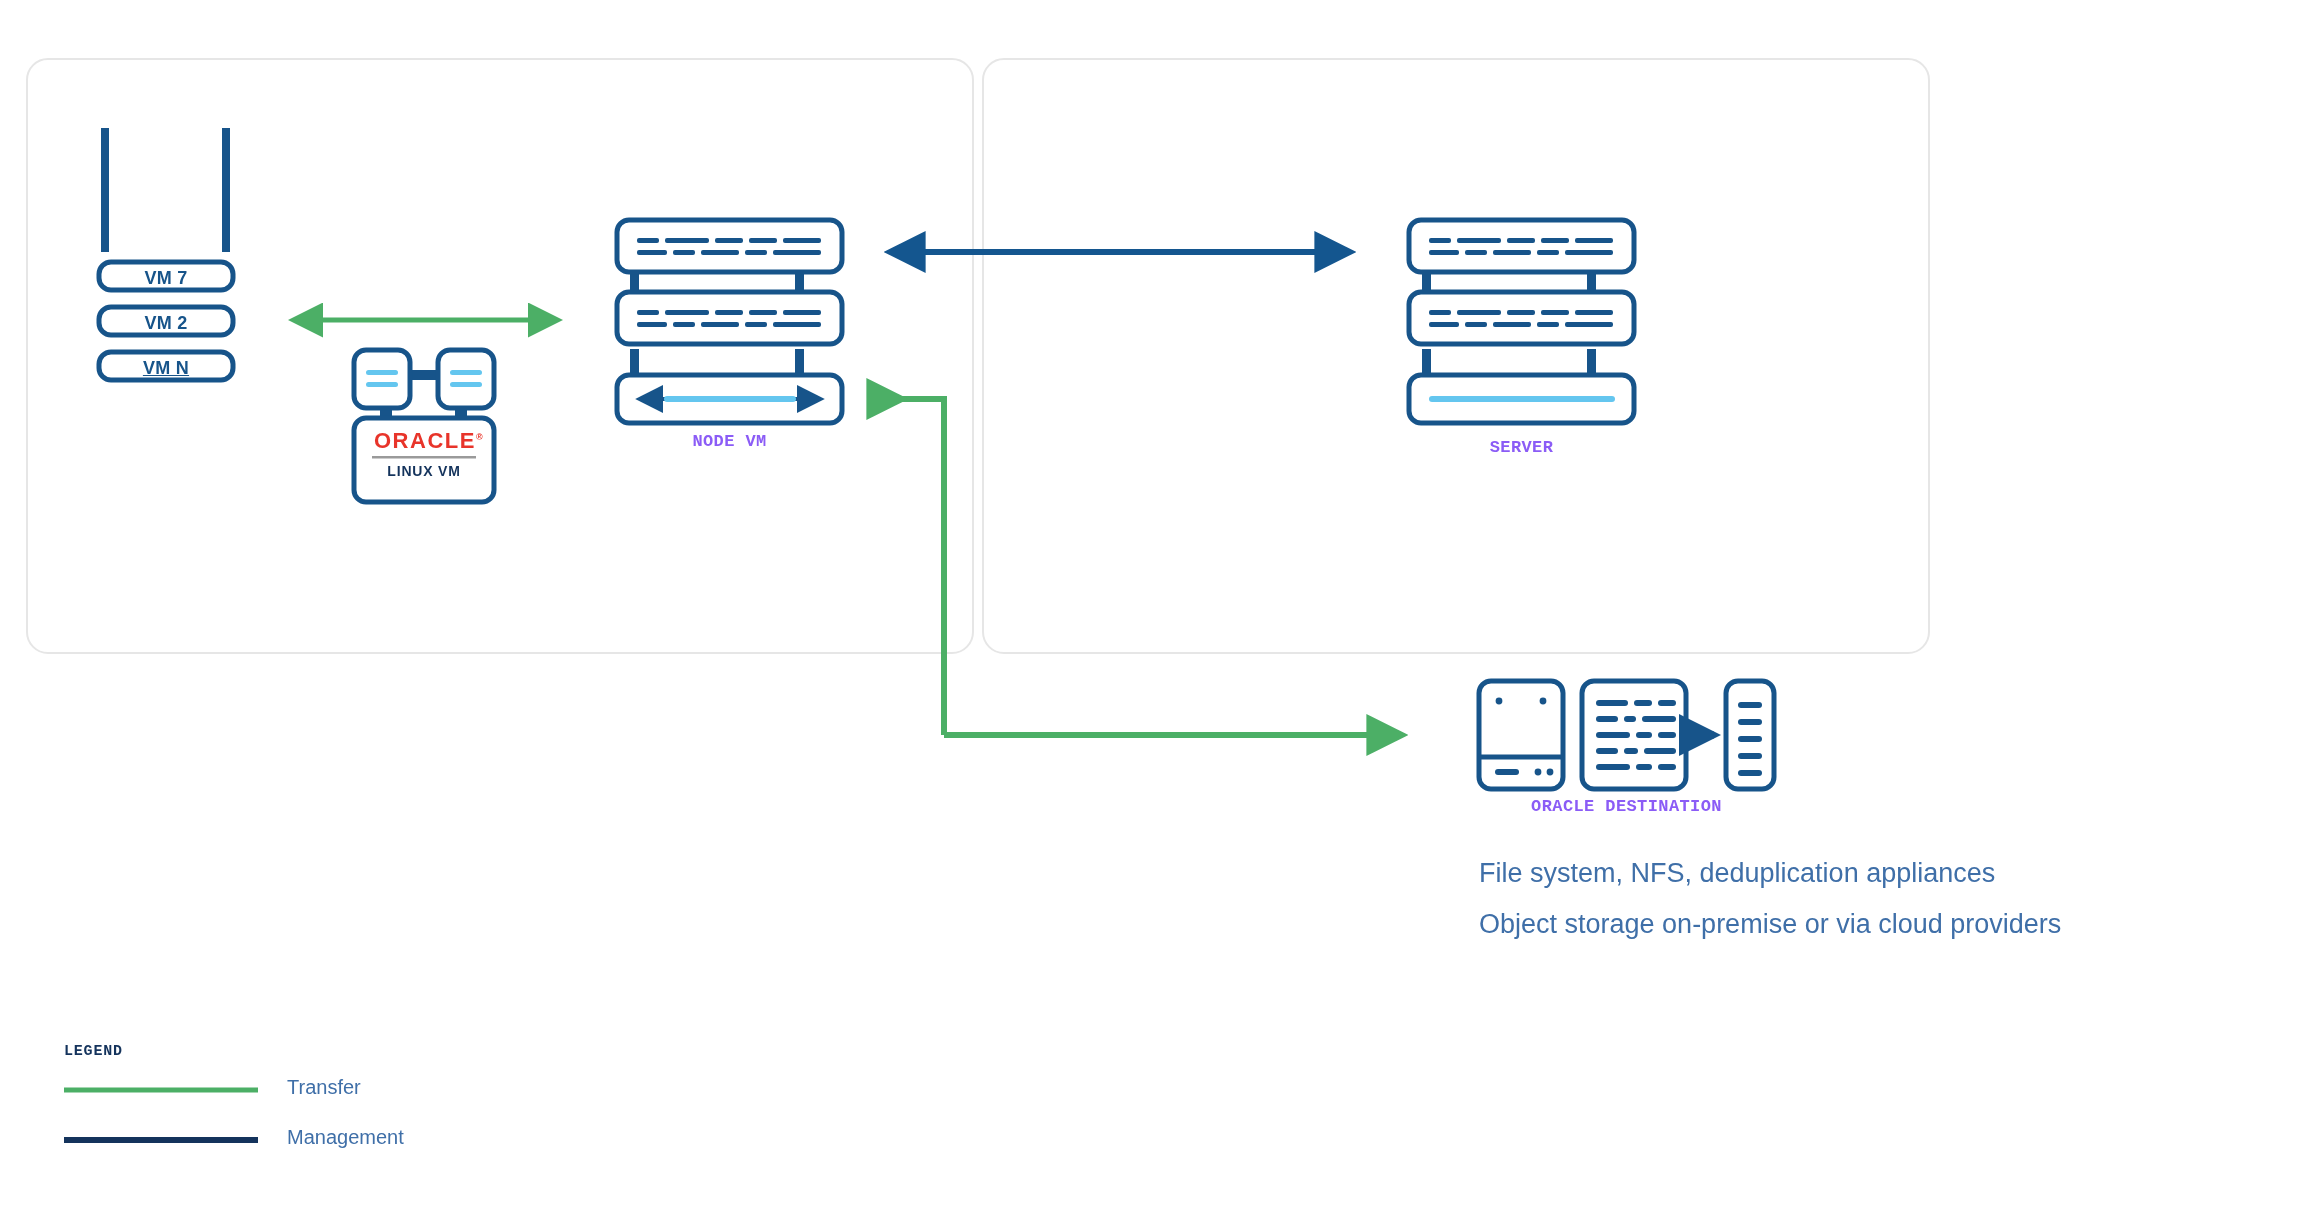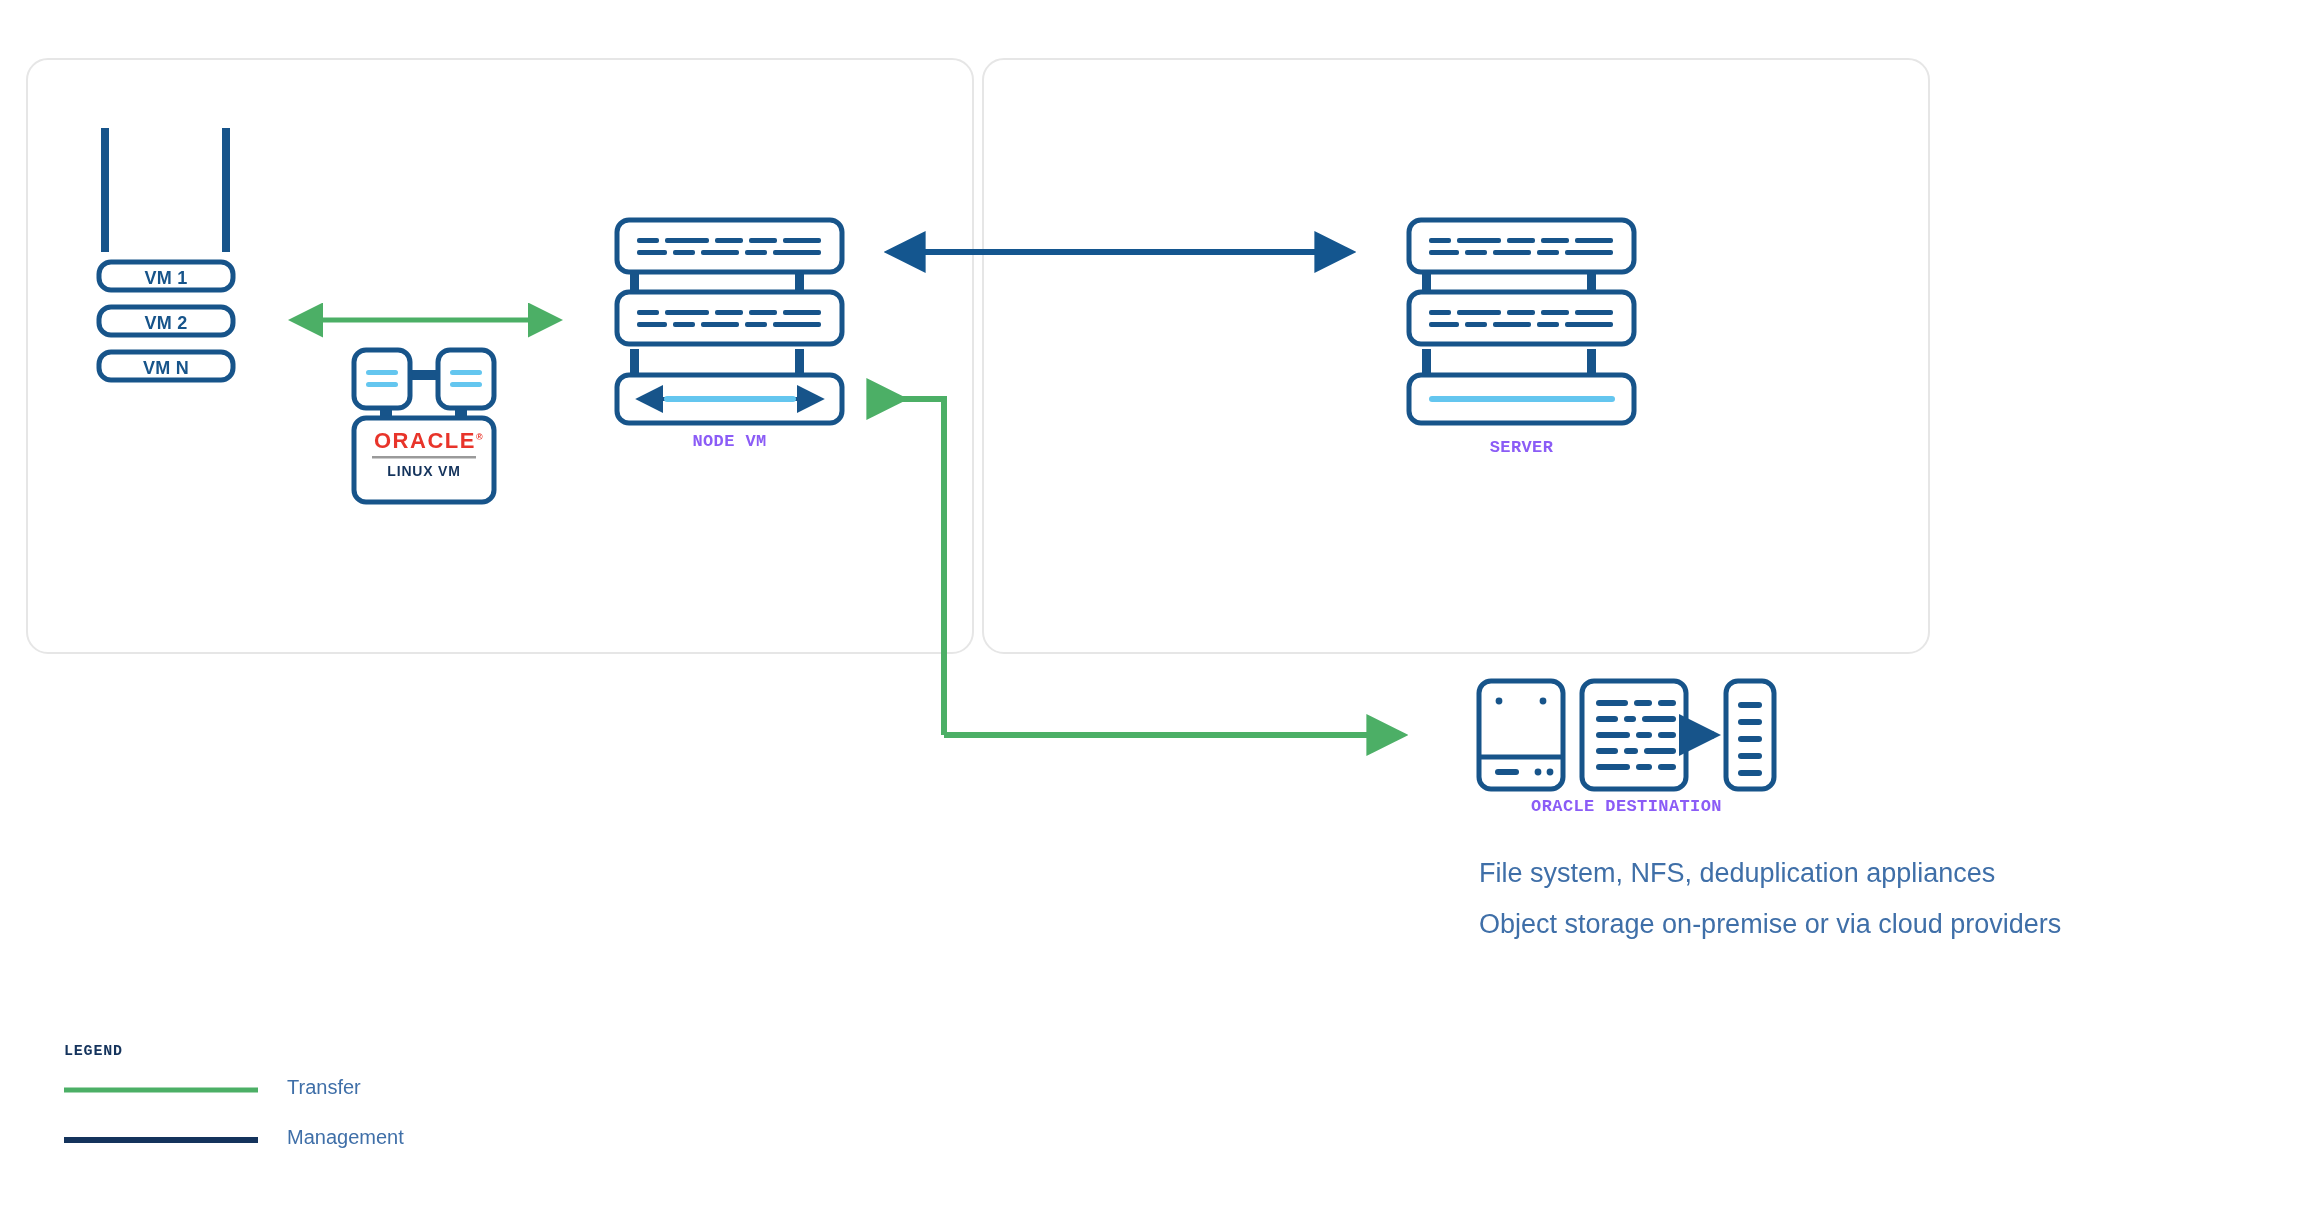--- a/index.html
+++ b/index.html
@@ -300,23 +300,23 @@
         <rect x="1738" y="770" width="24" height="6" rx="3"></rect>
       </g>
     </g>
 
     <g>
       <line x1="64" y1="1090" x2="258" y2="1090" stroke="#4caf66" stroke-width="5"></line>
       <line x1="64" y1="1140" x2="258" y2="1140" stroke="#14335c" stroke-width="6"></line>
     </g>
   </svg>
 
-  <div class="vm-label" style="left:99px; top:268px; width:134px;">VM 1</div>
+  <div class="vm-label" style="left:99px; top:268px; width:134px;">VM 7</div>
   <div class="vm-label" style="left:99px; top:313px; width:134px;">VM 2</div>
-  <div class="vm-label" style="left:99px; top:358px; width:134px;">VM N</div>
+  <div class="vm-label" style="left:99px; top:358px; width:134px;text-decoration:underline;">VM N</div>
 
   <div class="oracle-word" style="left:374px; top:428px;"><span>ORACLE</span><span class="oracle-tm">®</span></div>
   <div class="oracle-sub" style="left:354px; top:463px; width:140px; text-align:center;">LINUX VM</div>
 
   <div class="caption" style="left:617px; top:432px; width:225px;">NODE VM</div>
   <div class="caption" style="left:1409px; top:432px; width:225px;margin-top:6px;">SERVER</div>
   <div class="caption" style="left:1479px; top:797px; width:295px;">ORACLE DESTINATION</div>
 
   <div class="note-line" style="left:1479px; top:858px;">File system, NFS, deduplication appliances</div>
   <div class="note-line" style="left:1479px; top:909px;">Object storage on-premise or via cloud providers</div>

